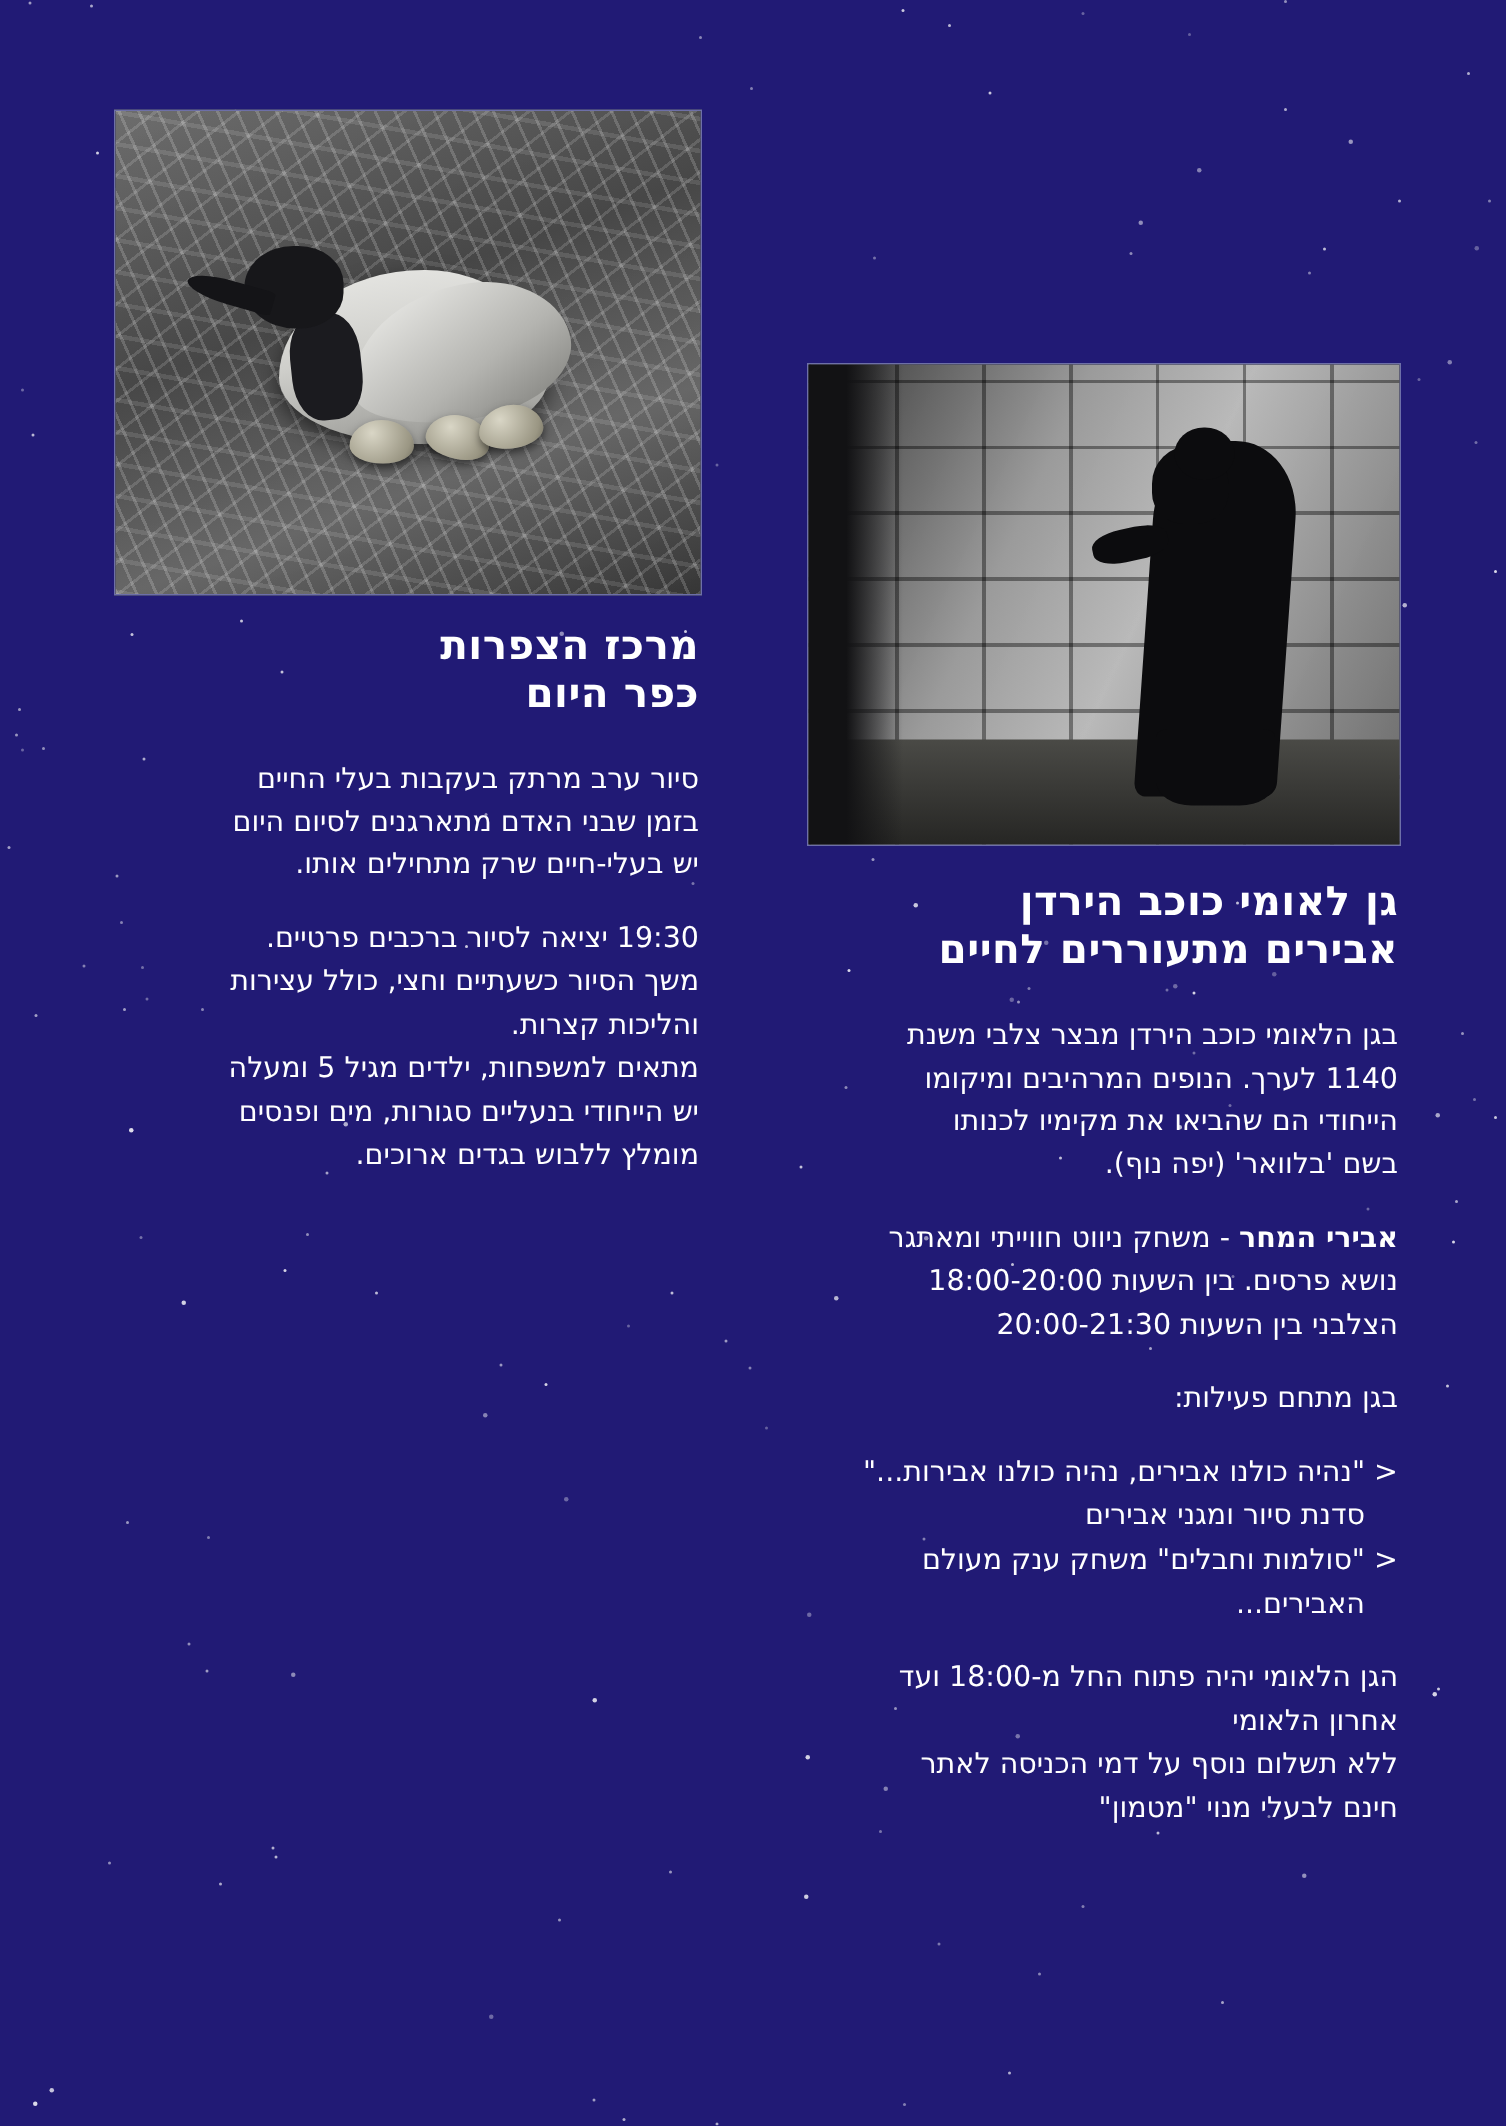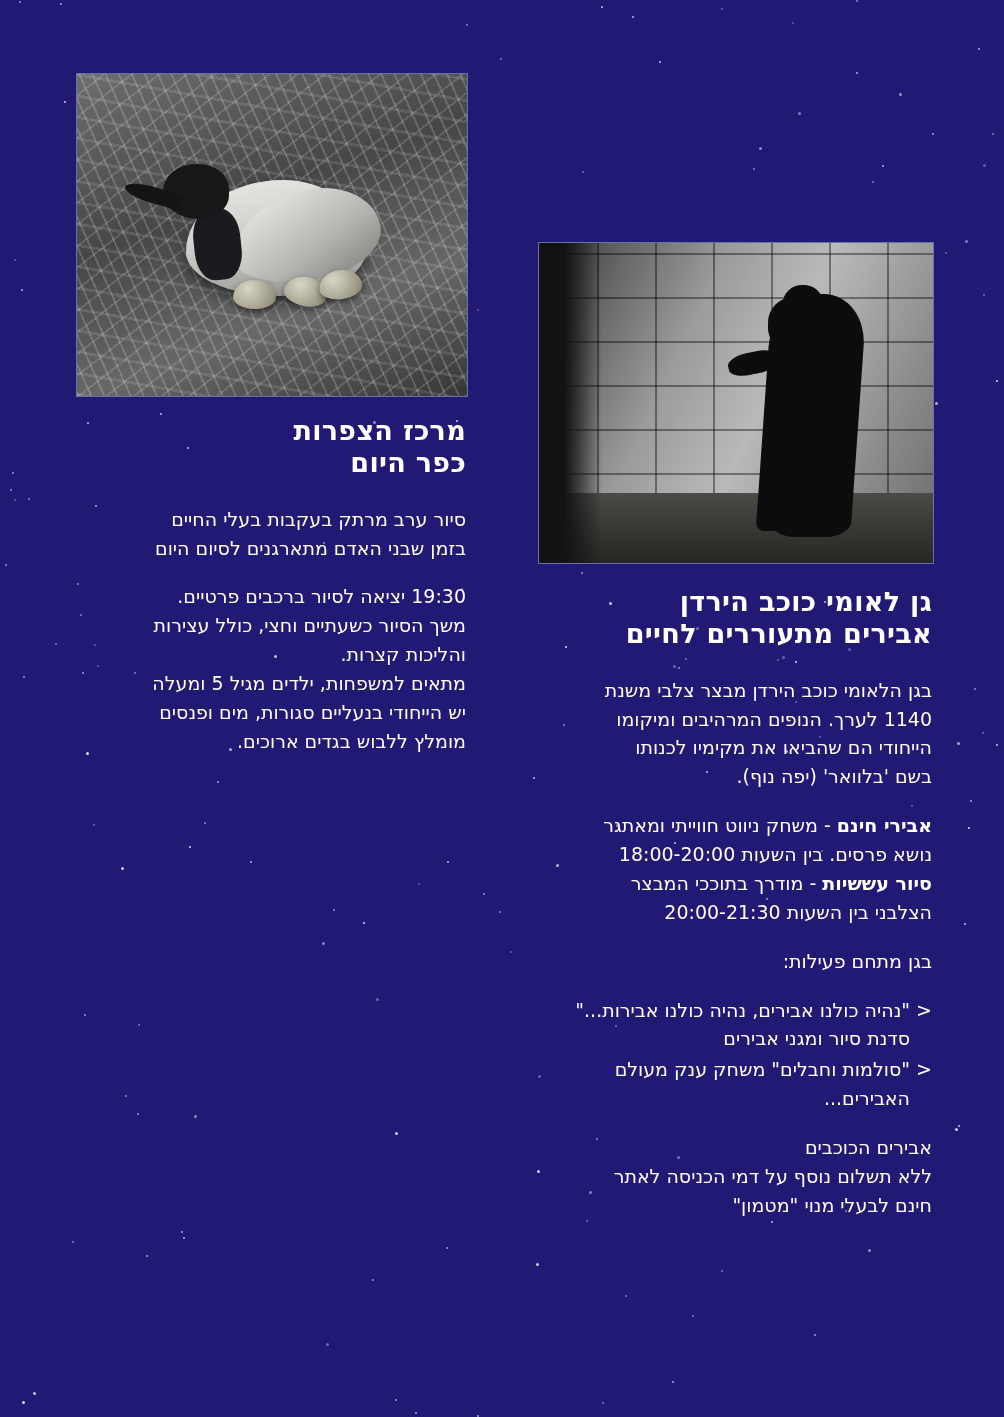--- a/index.html
+++ b/index.html
@@ -416,20 +416,21 @@
 
 <div class="col" id="col-left">
   <h1 class="heading">
     <span class="ln">מרכז הצפרות</span>
     <span class="ln">כפר היום</span>
   </h1>
 
   <p class="body">
     <span class="ln">סיור ערב מרתק בעקבות בעלי החיים</span>
     <span class="ln">בזמן שבני האדם מתארגנים לסיום היום</span>
+    <span class="ln">יש בעלי-חיים שרק מתחילים אותו.</span>
   </p>
 
   <p class="body">
     <span class="ln">19:30 יציאה לסיור ברכבים פרטיים.</span>
     <span class="ln">משך הסיור כשעתיים וחצי, כולל עצירות</span>
     <span class="ln">והליכות קצרות.</span>
     <span class="ln">מתאים למשפחות, ילדים מגיל 5 ומעלה</span>
     <span class="ln">יש הייחודי בנעליים סגורות, מים ופנסים</span>
     <span class="ln">מומלץ ללבוש בגדים ארוכים.</span>
   </p>
@@ -442,23 +443,22 @@
   </h1>
 
   <p class="body">
     <span class="ln">בגן הלאומי כוכב הירדן מבצר צלבי משנת</span>
     <span class="ln">1140 לערך. הנופים המרהיבים ומיקומו</span>
     <span class="ln">הייחודי הם שהביאו את מקימיו לכנותו</span>
     <span class="ln">בשם 'בלוואר' (יפה נוף).</span>
   </p>
 
   <p class="body activity">
-    <span class="ln"><span class="name">אבירי חינם</span><span> - משחק ניווט חווייתי ומאתגר</span></span>
+    <span class="ln"><span class="name">אבירי המחר</span><span> - משחק ניווט חווייתי ומאתגר</span></span>
     <span class="ln">נושא פרסים. בין השעות 18:00-20:00</span>
-    <span class="ln"><span class="name">סיור עששיות</span><span> - מודרך בתוככי המבצר</span></span>
     <span class="ln">הצלבני בין השעות 20:00-21:30</span>
   </p>
 
   <p class="body">
     <span class="ln">בגן מתחם פעילות:</span>
   </p>
 
   <ul class="bullets">
     <li>
       <span class="mark">&lt;</span>
@@ -466,17 +466,18 @@
       <span class="ln">סדנת סיור ומגני אבירים</span>
     </li>
     <li>
       <span class="mark">&lt;</span>
       <span class="ln">"סולמות וחבלים" משחק ענק מעולם</span>
       <span class="ln">האבירים...</span>
     </li>
   </ul>
 
   <p class="body">
-    <span class="ln">אבירים הכוכבים</span>
+    <span class="ln">הגן הלאומי יהיה פתוח החל מ-18:00 ועד</span>
+    <span class="ln">אחרון הלאומי</span>
     <span class="ln">ללא תשלום נוסף על דמי הכניסה לאתר</span>
     <span class="ln">חינם לבעלי מנוי "מטמון"</span>
   </p>
 </div>
 
 </body></html>

